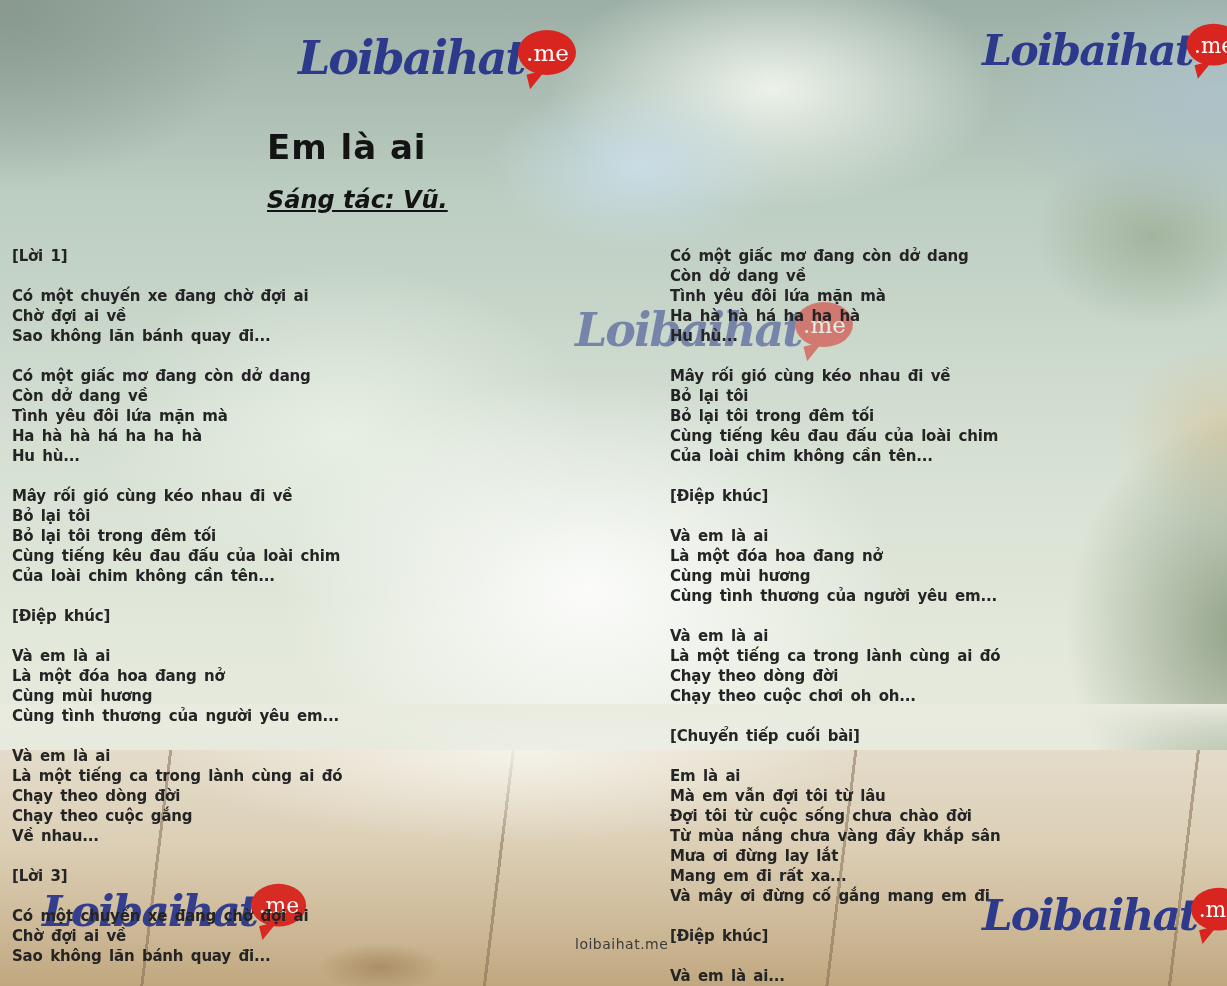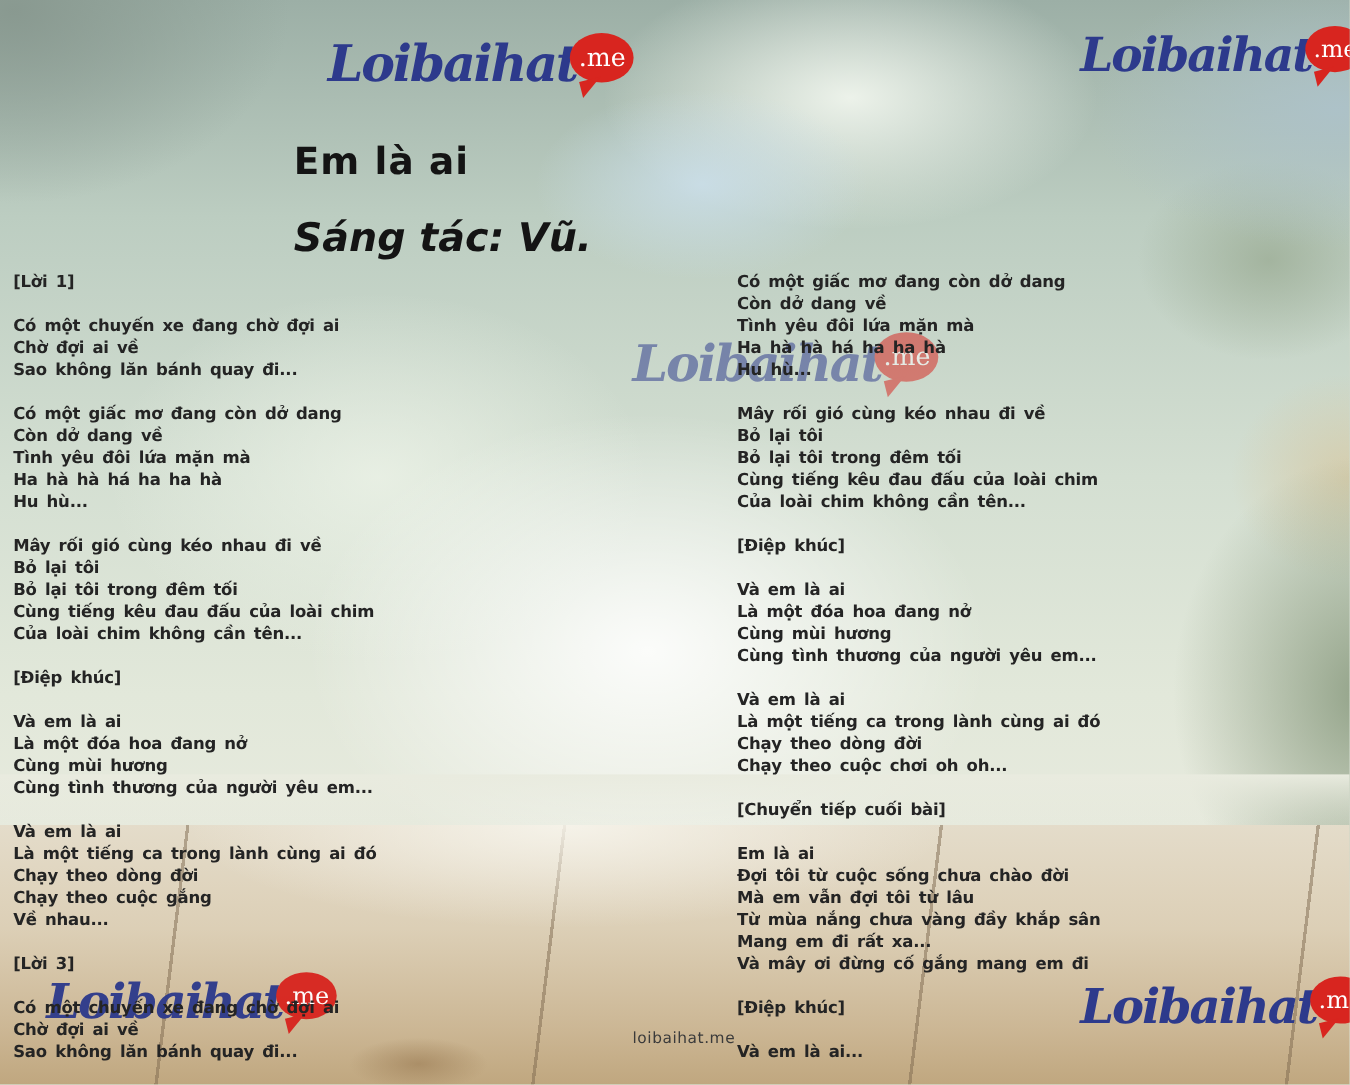--- a/index.html
+++ b/index.html
@@ -44,21 +44,21 @@
   .logo-mid{left:575px;top:298px;opacity:.52;z-index:1;}
   .logo-top{left:298px;top:26px;}
   .logo-top-right{left:982px;top:20px;transform:scale(.93);transform-origin:top left;}
   .logo-bottom-left{left:42px;top:880px;transform:scale(.95);transform-origin:top left;opacity:.96;z-index:1;}
   .logo-bottom-right{left:982px;top:884px;transform:scale(.95);transform-origin:top left;}
 
   
   .song-title{position:absolute;left:267px;top:104px;z-index:2;
     font-size:34px;font-weight:bold;color:#141414;letter-spacing:1px;}
   .song-composer{position:absolute;left:267px;top:166px;z-index:2;
-    font-size:36px;font-weight:bold;font-style:italic;color:#141414;}
+    font-size:24px;font-weight:bold;font-style:italic;color:#141414;text-decoration:underline;}
 
   
   .col{position:absolute;top:246px;z-index:2;}
   .col-left{left:12px;width:330px;}
   .col-right{left:670px;width:340px;}
   .lyric-block{margin:0 0 20px 0;}
   .lyric-line,.lyric-header{margin:0;font-size:15px;line-height:20px;font-weight:bold;
     color:#242424;letter-spacing:-0.2px;word-spacing:2.5px;white-space:nowrap;}
 
   
@@ -191,23 +191,24 @@
         <p class="lyric-line">Và em là ai</p>
         <p class="lyric-line">Là một tiếng ca trong lành cùng ai đó</p>
         <p class="lyric-line">Chạy theo dòng đời</p>
         <p class="lyric-line">Chạy theo cuộc chơi oh oh...</p>
       </div>
       <div class="lyric-block">
         <p class="lyric-header">[Chuyển tiếp cuối bài]</p>
       </div>
       <div class="lyric-block">
         <p class="lyric-line">Em là ai</p>
+        <p class="lyric-line">Mà em vẫn đợi tôi từ lâu</p>
         <p class="lyric-line">Đợi tôi từ cuộc sống chưa chào đời</p>
-        <p class="lyric-line">Mà em vẫn đợi tôi từ lâu</p>
         <p class="lyric-line">Từ mùa nắng chưa vàng đầy khắp sân</p>
+        <p class="lyric-line">Mưa ơi đừng lay lắt</p>
         <p class="lyric-line">Mang em đi rất xa...</p>
         <p class="lyric-line">Và mây ơi đừng cố gắng mang em đi</p>
       </div>
       <div class="lyric-block">
         <p class="lyric-header">[Điệp khúc]</p>
       </div>
       <div class="lyric-block">
         <p class="lyric-line">Và em là ai...</p>
       </div>
     </div>

